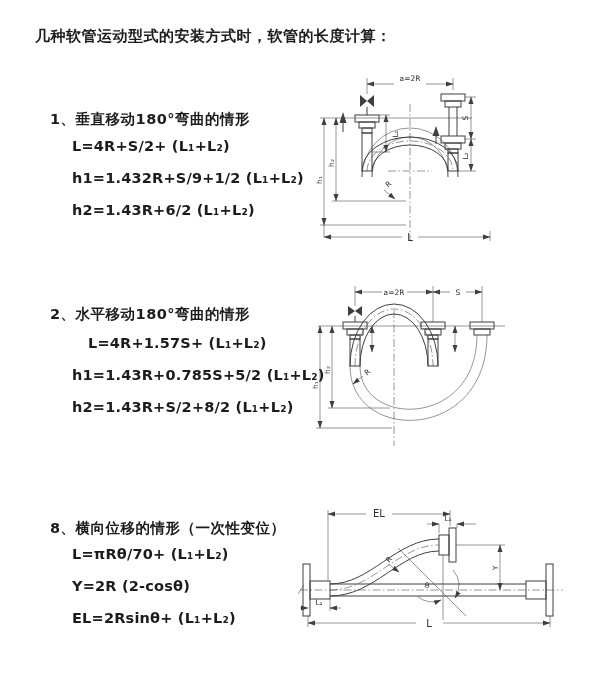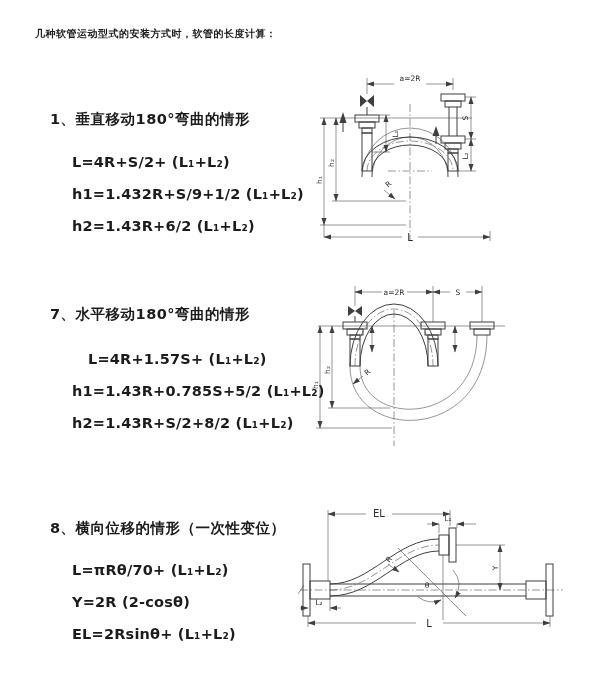--- a/index.html
+++ b/index.html
@@ -1,38 +1,38 @@
 <!DOCTYPE html>
 <html><head>
 <meta charset="utf-8">
 <style>
   html,body{margin:0;padding:0;}
   body{width:600px;height:675px;background:#ffffff;position:relative;
        font-family:"DejaVu Sans","Liberation Sans",sans-serif;color:#1c1c1c;overflow:hidden;}
-  .title{position:absolute;left:35px;top:27px;font-size:10px;font-weight:bold;letter-spacing:0.5px;}
+  .title{position:absolute;left:35px;top:27px;font-size:15px;font-weight:bold;letter-spacing:0.5px;}
   .sec-h{position:absolute;font-size:14.5px;font-weight:bold;letter-spacing:0.5px;}
-  .formula{position:absolute;font-size:14.5px;font-weight:bold;letter-spacing:0.2px;white-space:pre;margin-top:16px;}
+  .formula{position:absolute;font-size:14.5px;font-weight:bold;letter-spacing:0.2px;white-space:pre;}
   svg.diag{position:absolute;}
   .diag .ln line,.diag .ln path,.diag .ln rect{stroke:#3f3f3f;stroke-width:1;fill:none;}
   .diag .ln .thin{stroke-width:0.55;}
   .diag .ln .cl{stroke-width:0.55;stroke-dasharray:8 2.5 1.5 2.5;}
   .diag text{fill:#2e2e2e;stroke:none;font-size:7.5px;font-family:"DejaVu Sans",sans-serif;}
   .diag text.big{font-size:10px;}
 </style>
 </head>
 <body>
 
 <div class="title">几种软管运动型式的安装方式时，软管的长度计算：</div>
 
 <div class="sec-h" style="left:50px;top:110px">1、垂直移动180°弯曲的情形</div>
 <div class="formula" style="left:72px;top:138px">L=4R+S/2+ (L₁+L₂)</div>
 <div class="formula" style="left:72px;top:170px">h1=1.432R+S/9+1/2 (L₁+L₂)</div>
 <div class="formula" style="left:72px;top:202px">h2=1.43R+6/2 (L₁+L₂)</div>
 
-<div class="sec-h" style="left:50px;top:305px">7、水平移动180°弯曲的情形</div>
+<div class="sec-h" style="left:50px;top:305px">2、水平移动180°弯曲的情形</div>
 <div class="formula" style="left:88px;top:335px">L=4R+1.57S+ (L₁+L₂)</div>
 <div class="formula" style="left:72px;top:367px">h1=1.43R+0.785S+5/2 (L₁+L₂)</div>
 <div class="formula" style="left:72px;top:399px">h2=1.43R+S/2+8/2 (L₁+L₂)</div>
 
 <div class="sec-h" style="left:50px;top:519px">8、横向位移的情形（一次性变位）</div>
 <div class="formula" style="left:72px;top:546px">L=πRθ/70+ (L₁+L₂)</div>
 <div class="formula" style="left:72px;top:578px">Y=2R (2-cosθ)</div>
 <div class="formula" style="left:72px;top:610px">EL=2Rsinθ+ (L₁+L₂)</div>
 
 <svg class="diag" style="left:310px;top:68px" width="280" height="195" viewBox="0 0 280 195">

